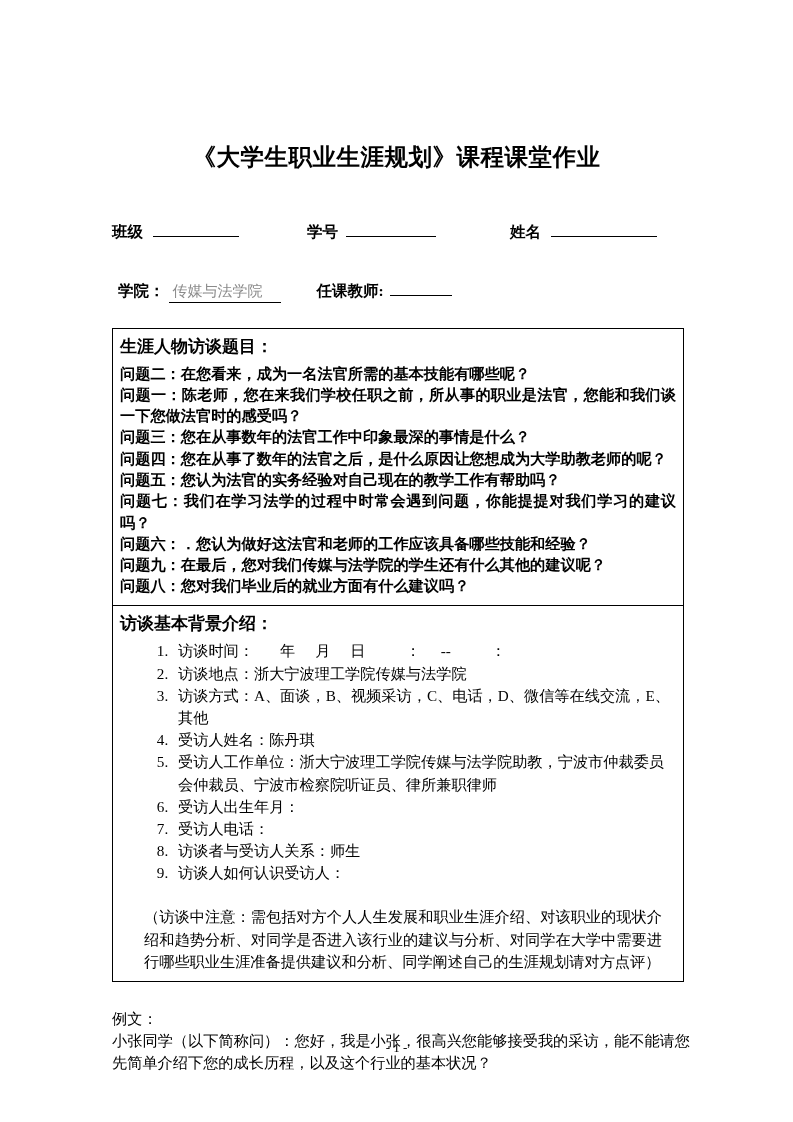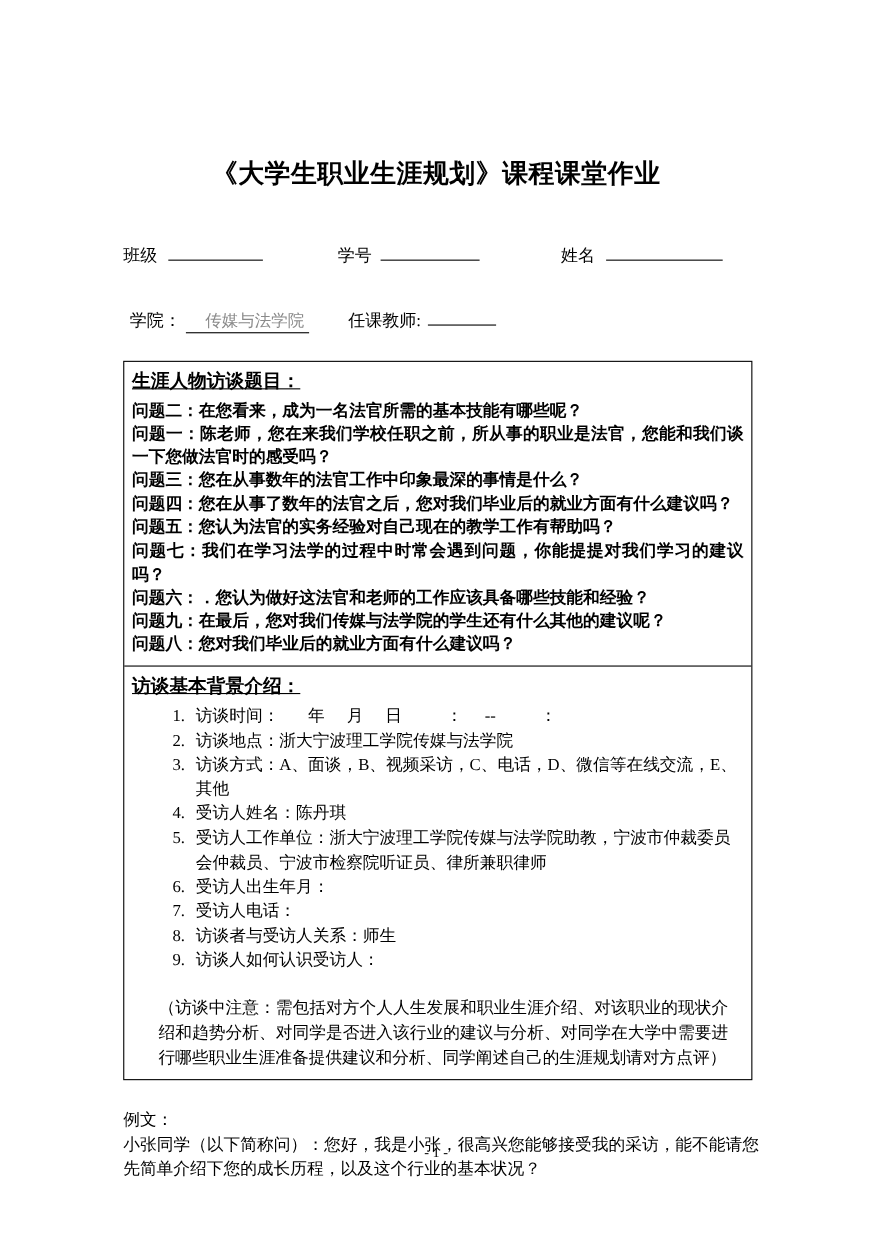--- a/index.html
+++ b/index.html
@@ -43,21 +43,21 @@
     left: 112px;
     width: 580px;
     font-size: 15.5px;
     font-weight: bold;
     white-space: nowrap;
   }
   .form-row-1 { top: 222px; }
   .form-row-2 { top: 281px; left: 118px; }
 
   .field-label {
-    font-weight: normal;
+    font-weight: bold;
     font-size: 15.5px;
   }
   .blank-line {
     display: inline-block;
     border-bottom: 1.3px solid #000;
     vertical-align: baseline;
     height: 14px;
   }
   .bl-class  { width: 86px; margin-left: 10px; }
   .bl-sid    { width: 90px; margin-left: 8px; }
@@ -70,21 +70,21 @@
 
   .filled-value {
     display: inline-block;
     border-bottom: 1.3px solid #000;
     color: #8a8a8a;
     font-weight: normal;
     font-size: 15px;
     padding: 0 4px 1px 4px;
     margin-left: 4px;
     min-width: 104px;
-    text-align: right;
+    text-align: left;
   }
 
   
   .main-table {
     position: absolute;
     left: 112px;
     top: 328px;
     width: 572px;
     border: 1.6px solid #000;
     box-sizing: border-box;
@@ -95,21 +95,20 @@
   }
   .tbl-cell.top {
     border-bottom: 1.4px solid #000;
   }
 
   .section-head {
     font-size: 17px;
     font-weight: bold;
     line-height: 1.45;
     margin: 0 0 3px 0;
-    text-decoration: underline;
   }
   .q-line {
     font-size: 15.2px;
     font-weight: bold;
     line-height: 1.40;
     margin: 0;
     text-align: justify;
   }
 
   
@@ -175,21 +174,21 @@
     <span class="field-label">学院：</span><span class="filled-value">传媒与法学院</span><span class="gap-c"></span><span class="field-label">任课教师:</span><span class="blank-line bl-teacher"></span>
   </div>
 
   <div class="main-table">
 
     <div class="tbl-cell top">
       <div class="section-head">生涯人物访谈题目：</div>
       <p class="q-line">问题二：在您看来，成为一名法官所需的基本技能有哪些呢？</p>
       <p class="q-line">问题一：陈老师，您在来我们学校任职之前，所从事的职业是法官，您能和我们谈一下您做法官时的感受吗？</p>
       <p class="q-line">问题三：您在从事数年的法官工作中印象最深的事情是什么？</p>
-      <p class="q-line">问题四：您在从事了数年的法官之后，您对我们毕业后的就业方面有什么建议吗？</p>
+      <p class="q-line">问题四：您在从事了数年的法官之后，是什么原因让您想成为大学助教老师的呢？</p>
       <p class="q-line">问题五：您认为法官的实务经验对自己现在的教学工作有帮助吗？</p>
       <p class="q-line">问题七：我们在学习法学的过程中时常会遇到问题，你能提提对我们学习的建议吗？</p>
       <p class="q-line">问题六：．您认为做好这法官和老师的工作应该具备哪些技能和经验？</p>
       <p class="q-line">问题九：在最后，您对我们传媒与法学院的学生还有什么其他的建议呢？</p>
       <p class="q-line">问题八：您对我们毕业后的就业方面有什么建议吗？</p>
     </div>
 
     <div class="tbl-cell">
       <div class="section-head">访谈基本背景介绍：</div>
       <ol class="bg-list">

